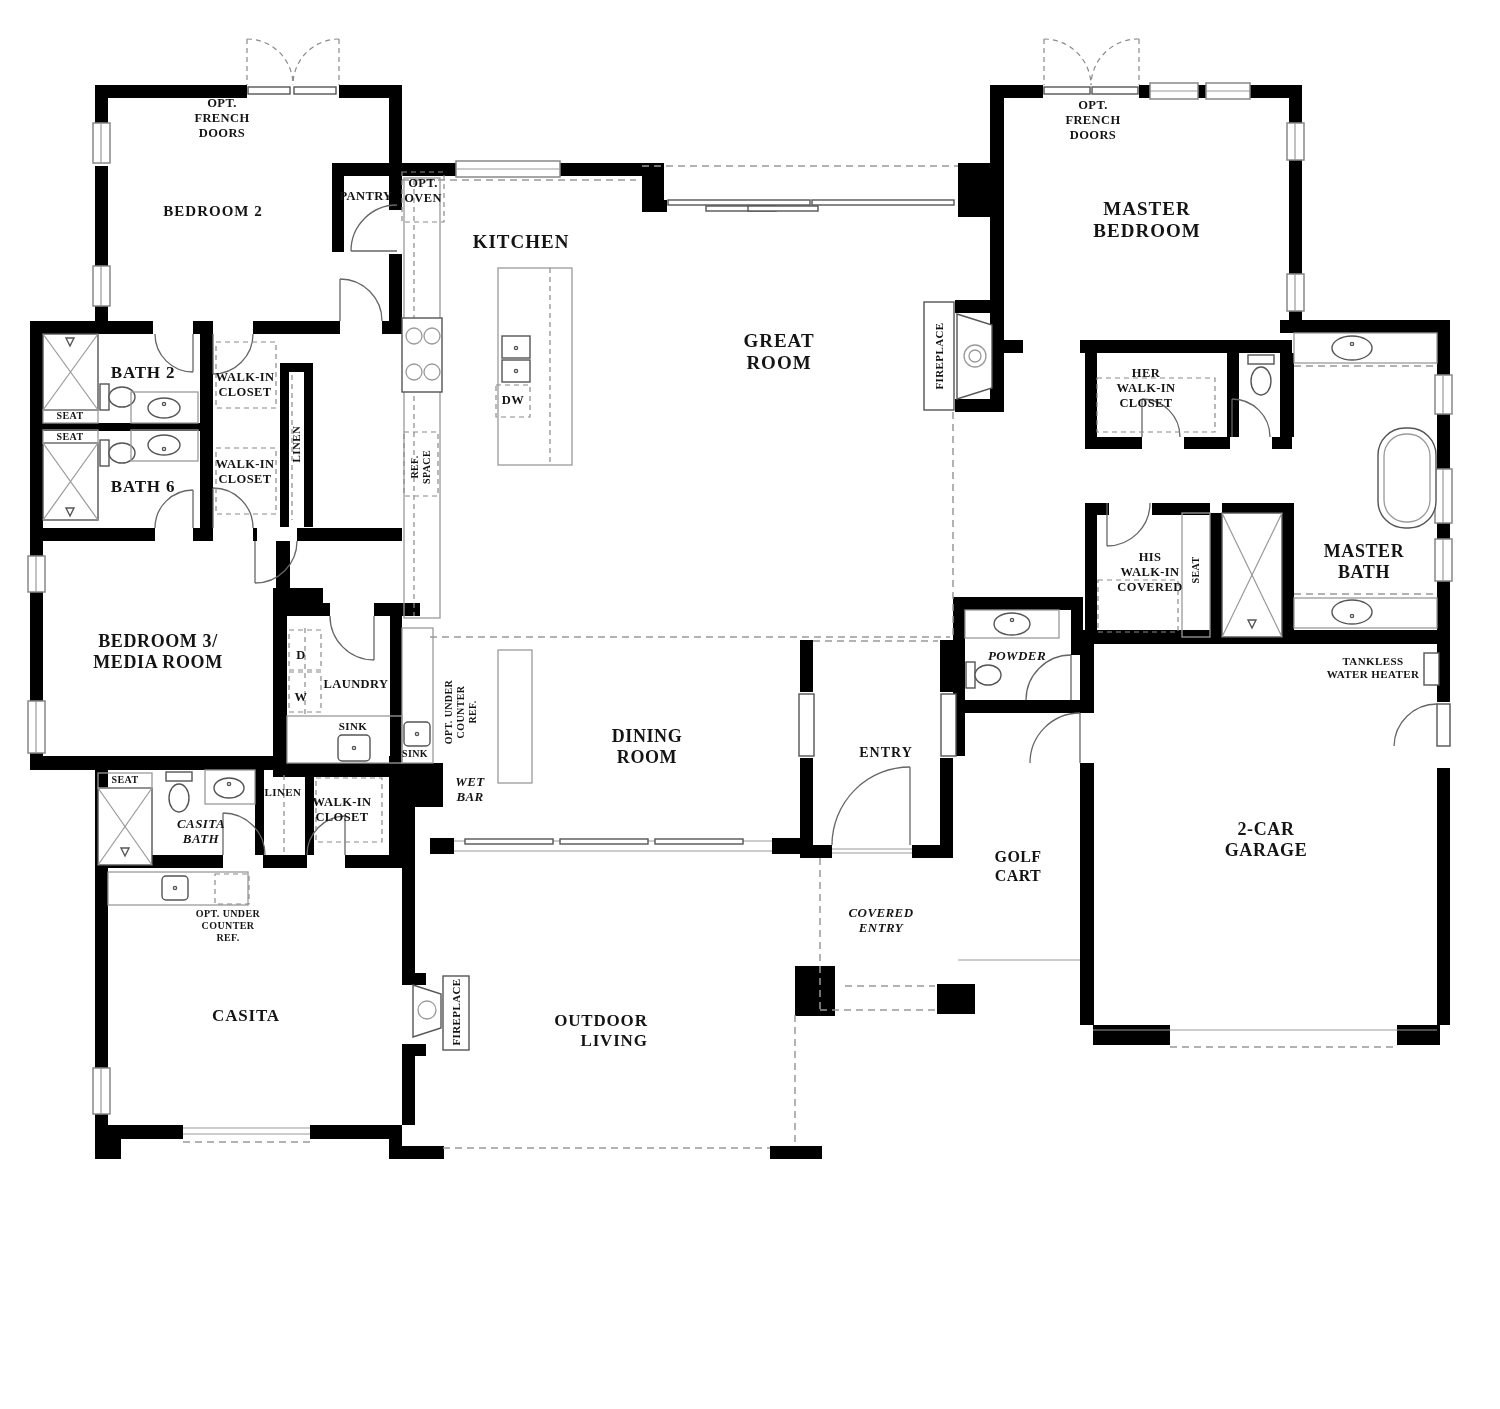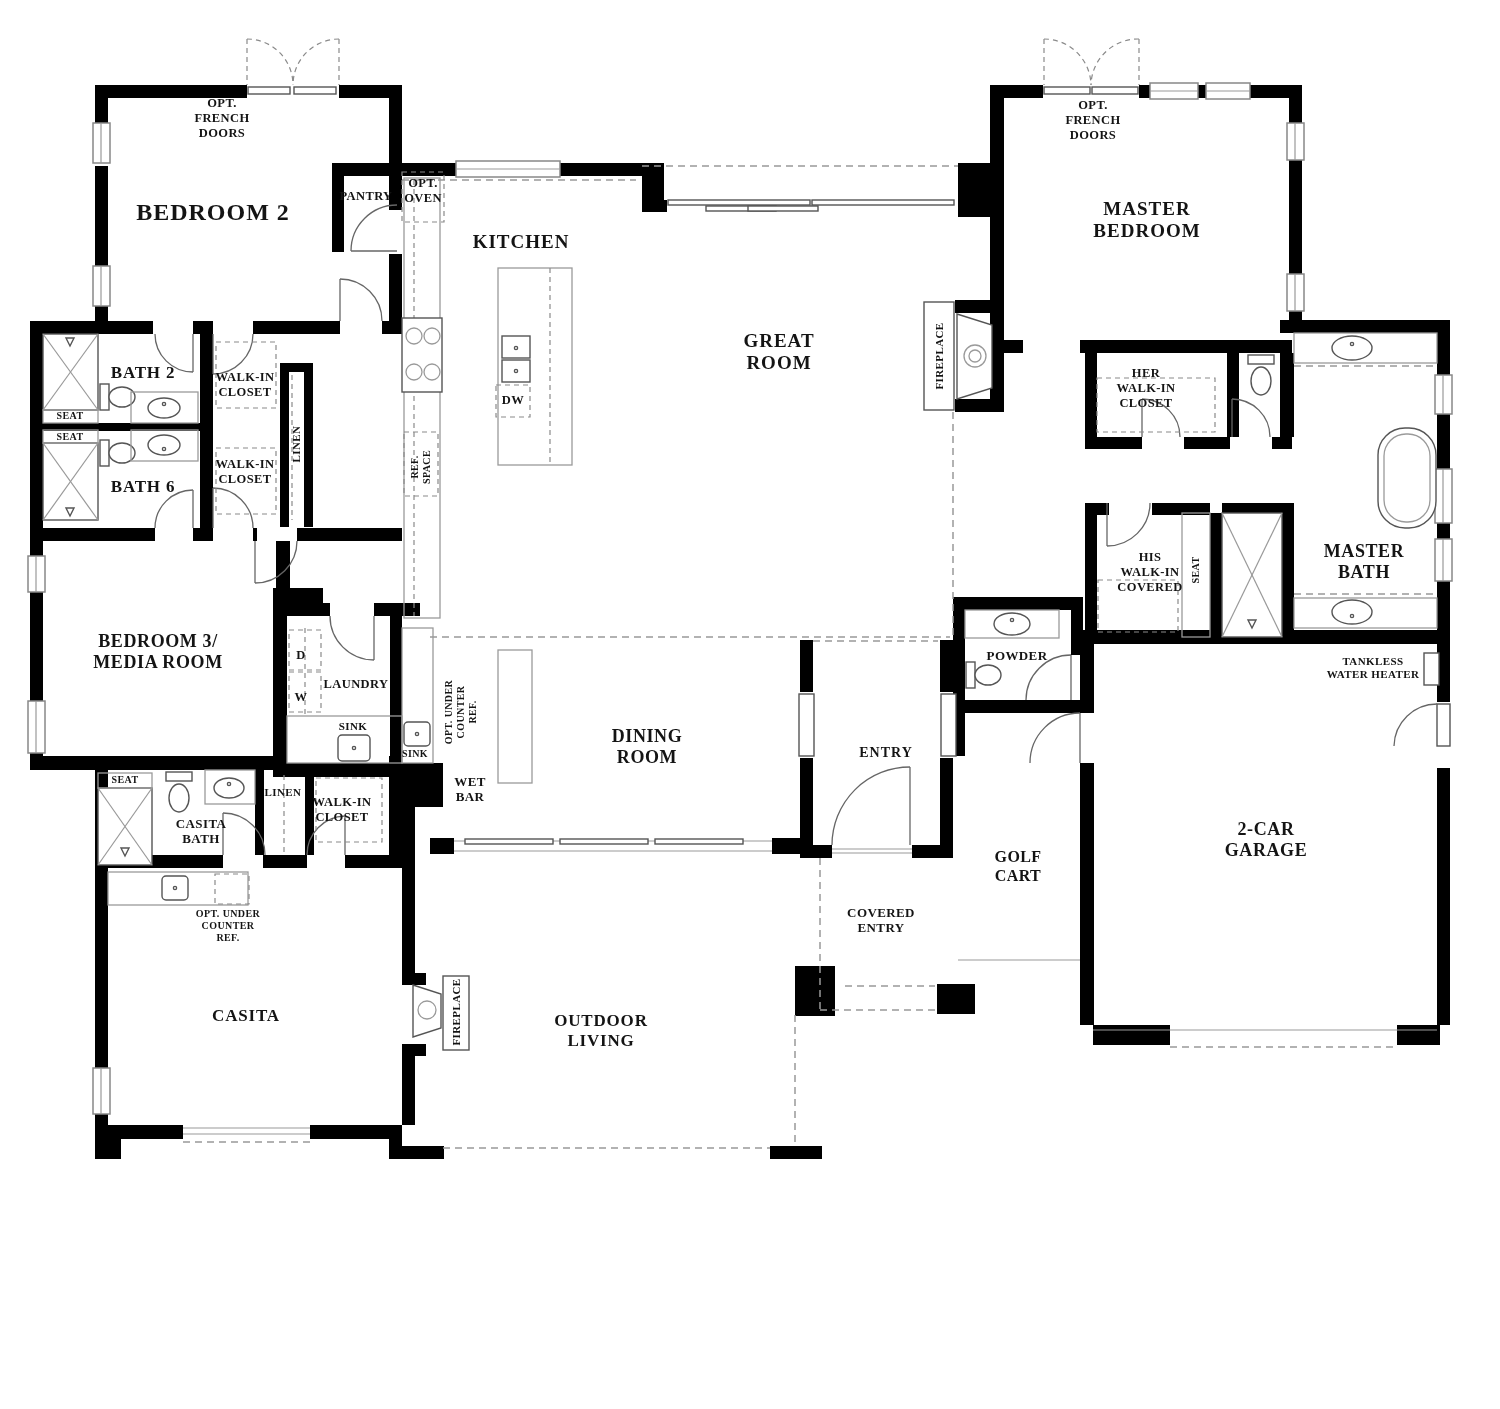--- a/index.html
+++ b/index.html
@@ -4,27 +4,27 @@
 <style>
   html,body{margin:0;padding:0;background:#fff;}
   #plan{position:relative;width:1500px;height:1159px;background:#fff;overflow:hidden;
         font-family:"Liberation Serif",serif;}
   #plan svg{position:absolute;left:0;top:0;}
   .lbl{position:absolute;transform:translate(-50%,-50%);font-weight:bold;color:#141414;
        text-align:center;white-space:pre-line;line-height:1.18;letter-spacing:.4px;
        font-family:"Liberation Serif",serif;}
   .v{transform:translate(-50%,-50%) rotate(-90deg);}
   .f24{font-size:24px;letter-spacing:.8px;}
-  .f20{font-size:24px;letter-spacing:1px;}
+  .f20{font-size:15px;letter-spacing:1px;}
   .f19{font-size:19px;letter-spacing:1px;}
   .f18{font-size:18px;letter-spacing:.6px;}
-  .f17{font-size:17px;letter-spacing:.8px;}
+  .f17{font-size:17px;letter-spacing:.8px;text-align:right;}
   .f16{font-size:16px;}
   .f14{font-size:14px;letter-spacing:1px;}
-  .f13{font-size:13px;}
+  .f13{font-size:13px;font-style:italic;}
   .f12{font-size:12.5px;}
   .f11{font-size:11px;}
   .f10{font-size:10px;}
   .wall{fill:#000;stroke:none;}
   .win{fill:#fff;stroke:#888;stroke-width:1.5;}
   .fx{fill:#fff;stroke:#555;stroke-width:1.4;}
   .fxg{fill:none;stroke:#9a9a9a;stroke-width:1.3;}
   .dash{fill:none;stroke:#999;stroke-width:1.5;stroke-dasharray:7 5;}
   .dashd{fill:none;stroke:#8a8a8a;stroke-width:1.2;stroke-dasharray:5 4;}
   .arc{fill:none;stroke:#666;stroke-width:1.3;}

